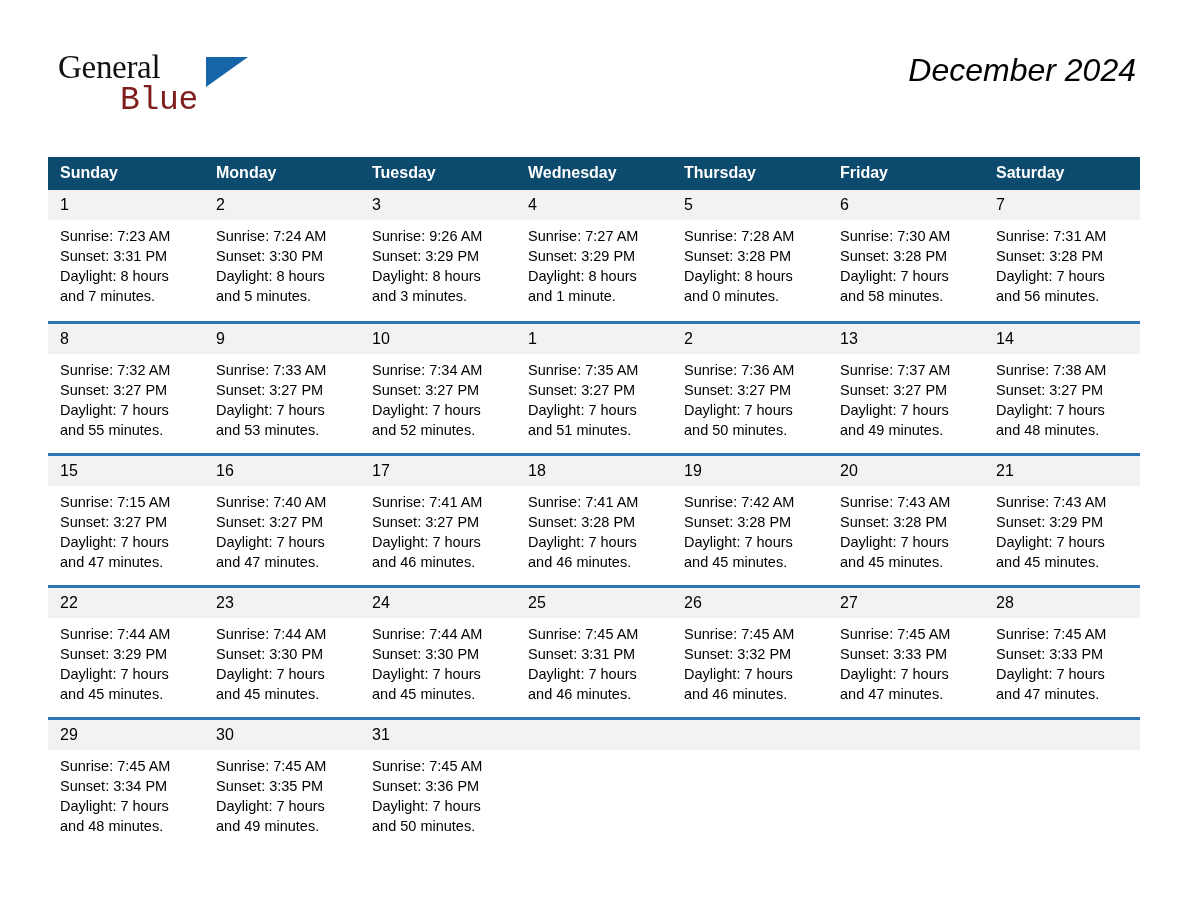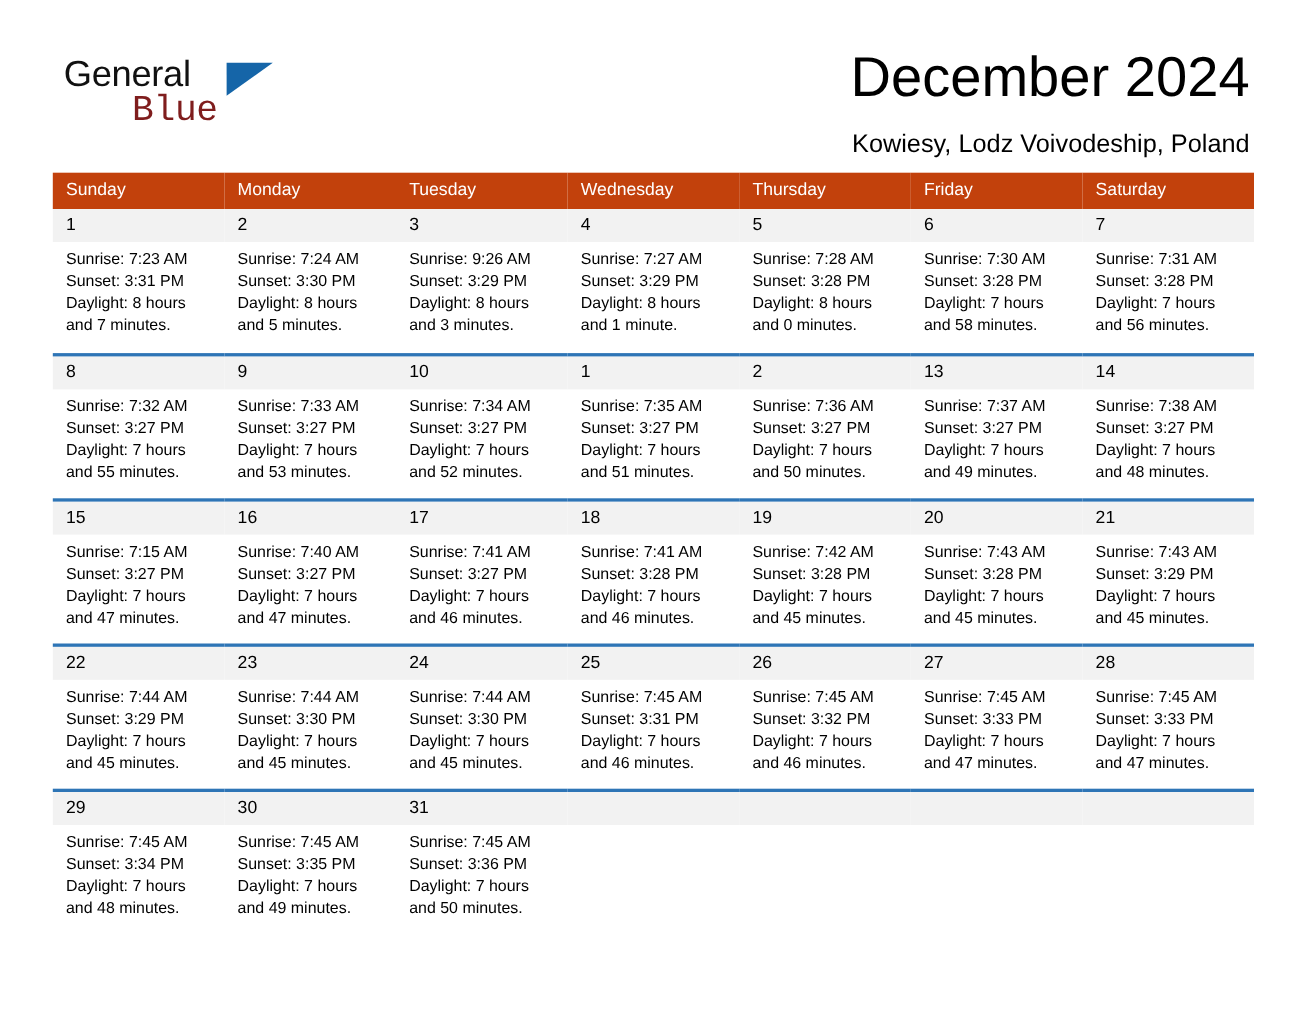--- a/index.html
+++ b/index.html
@@ -33,21 +33,21 @@
     left: 58px;
     top: 50px;
     width: 200px;
     height: 62px;
   }
   .logo-general {
     font-size: 33px;
     line-height: 34px;
     letter-spacing: -0.3px;
     color: #111111;
-    font-family: Liberation Sans, sans-serif;
+    font-family: Liberation Serif, serif;
     font-weight: 400;
   }
   .logo-blue {
     font-size: 33px;
     line-height: 32px;
     letter-spacing: -0.3px;
     color: #7f1d1d;
     font-family: Liberation Mono, monospace;
     font-weight: 400;
     padding-left: 62px;
@@ -60,25 +60,26 @@
     top: 7px;
     width: 0;
     height: 0;
     border-left: 42px solid #1565a8;
     border-bottom: 30px solid transparent;
   }
   .title {
     position: absolute;
     right: 52px;
     top: 44px;
-    font-size: 51px;
+    font-size: 32px;
     line-height: 52px;
     color: #000000;
     font-weight: 400;
     white-space: nowrap;
+    font-style: italic;
   }
   .subtitle {
     position: absolute;
     right: 52px;
     top: 116px;
     font-size: 23px;
     line-height: 28px;
     color: #000000;
     font-weight: 400;
     white-space: nowrap;
@@ -90,23 +91,23 @@
     left: 48px;
     top: 157px;
     width: 1092px;
   }
   table.cal {
     width: 1092px;
     border-collapse: collapse;
     table-layout: fixed;
   }
   table.cal th {
-    background: #c2410c;
+    background: #0c4a6e;
     color: #ffffff;
-    font-weight: 400;
+    font-weight: 700;
     font-size: 16px;
     text-align: left;
     padding: 7px 0 8px 12px;
     height: 16px;
     box-sizing: content-box;
   }
   td.daycell {
     vertical-align: top;
     padding: 0;
     border-top: 3px solid #2e75b6;
@@ -142,21 +143,20 @@
 
 <div class="page">
 
   <div class="header">
     <div class="logo">
       <span class="logo-general">General</span>
       <span class="logo-triangle"></span>
       <span class="logo-blue">Blue</span>
     </div>
     <div class="title">December 2024</div>
-    <div class="subtitle">Kowiesy, Lodz Voivodeship, Poland</div>
   </div>
 
   <div class="calendar">
     <table class="cal">
       <thead>
         <tr>
           <th>Sunday</th>
           <th>Monday</th>
           <th>Tuesday</th>
           <th>Wednesday</th>

